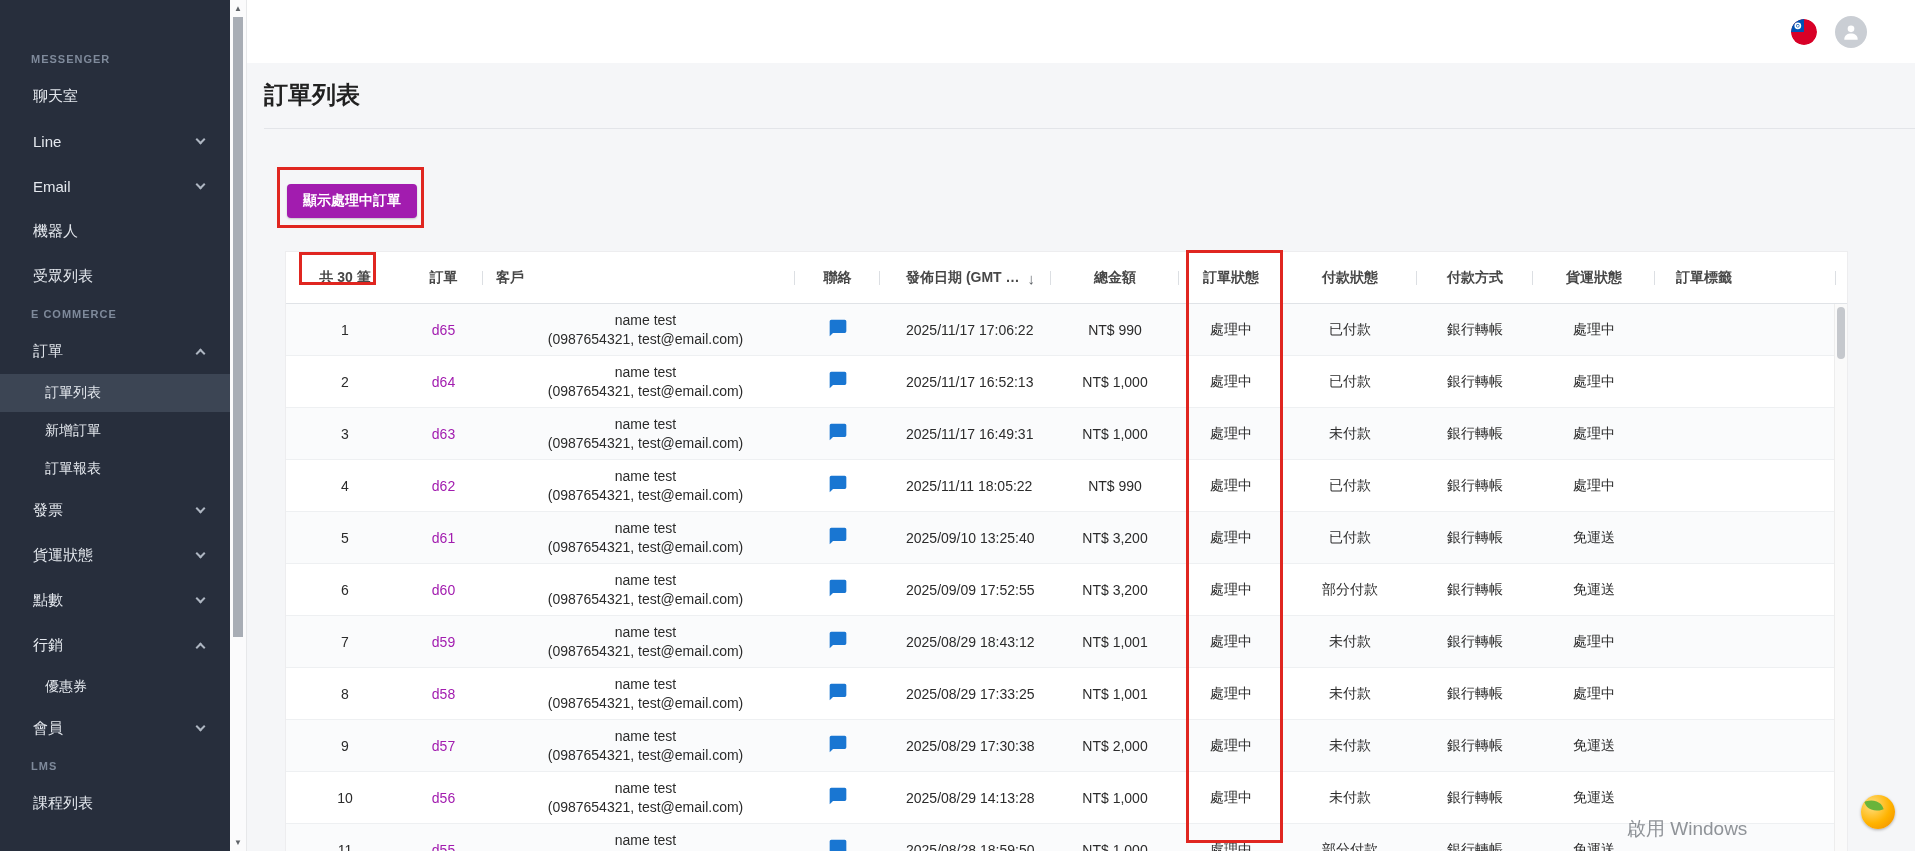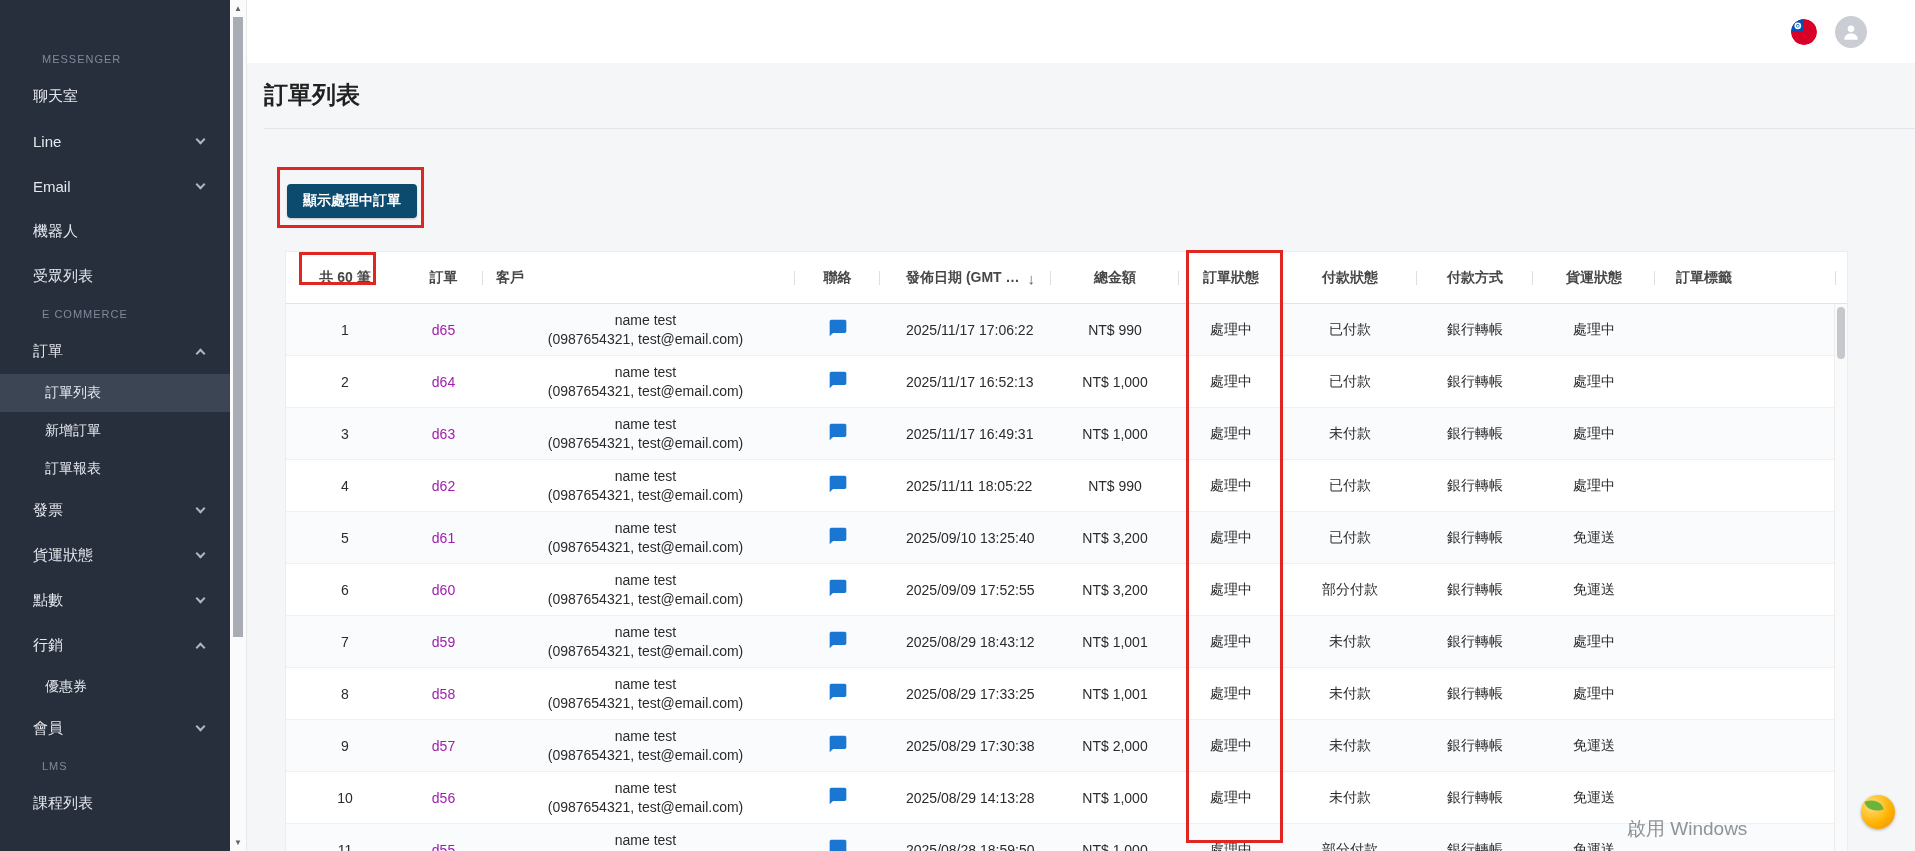--- a/index.html
+++ b/index.html
@@ -10,22 +10,22 @@
     font-family:"Liberation Sans","DejaVu Sans",sans-serif;
     color:#2b2b2b;
   }
 
   
   .sidebar {
     position:absolute; left:0; top:0; width:230px; height:851px;
     background:#272e3c; color:#e4e8ee; padding-top:44px; overflow:hidden;
   }
   .nav-sec {
-    height:30px; display:flex; align-items:center; padding-left:42px;
-    font-size:11px; font-weight:normal; letter-spacing:1px; color:#7f8a9b;
+    height:30px; display:flex; align-items:center; padding-left:31px;
+    font-size:11px; font-weight:bold; letter-spacing:1px; color:#7f8a9b;
   }
   .nav-item {
     height:45px; display:flex; align-items:center;
     padding:0 26px 0 33px; font-size:15px; cursor:pointer;
   }
   .nav-sub { height:38px; padding-left:45px; font-size:14px; }
   .nav-item.active { background:#3c4554; }
   .nav-item .lbl { flex:1; white-space:nowrap; }
   .chev {
     width:7px; height:7px; flex:none;
@@ -62,21 +62,21 @@
     width:32px; height:32px; border-radius:50%; background:#caced4;
     display:flex; align-items:center; justify-content:center; cursor:pointer;
   }
   .page-head { padding:16px 0 0 17px; }
   .page-title { font-size:24px; font-weight:bold; color:#212121; }
   .head-divider { margin-top:17px; border-bottom:1px solid #e3e5e9; }
 
   .content { padding:41px 0 0 30px; }
   .filter-btn {
     display:block; margin:14px 0 0 10px; height:34px; padding:0 16px;
-    background:#0c4a6e; color:#fff; font-size:14px; font-weight:bold;
+    background:#a21caf; color:#fff; font-size:14px; font-weight:bold;
     border:none; border-radius:4px; cursor:pointer;
     font-family:inherit; box-shadow:0 1px 2px rgba(0,0,0,.2);
   }
 
   
   .table-wrap {
     position:relative; margin-top:33px; margin-left:8px;
     width:1563px; height:603px; background:#fff; overflow:hidden;
     border:1px solid #ededef; border-bottom:none;
   }
@@ -244,21 +244,21 @@
     <h1 class="page-title">訂單列表</h1>
     <div class="head-divider"></div>
   </div>
 
   <div class="content">
     <button class="filter-btn">顯示處理中訂單</button>
 
     <div class="table-wrap">
 
       <div class="grid-row thead">
-        <div class="th">共 60 筆</div>
+        <div class="th">共 30 筆</div>
         <div class="th sep">訂單</div>
         <div class="th sep left c3">客戶</div>
         <div class="th sep">聯絡</div>
         <div class="th sep left c5">
           <span>發佈日期 (GMT …</span>
           <span class="sort-ic">↓</span>
         </div>
         <div class="th sep">總金額</div>
         <div class="th sep">訂單狀態</div>
         <div class="th sep">付款狀態</div>

